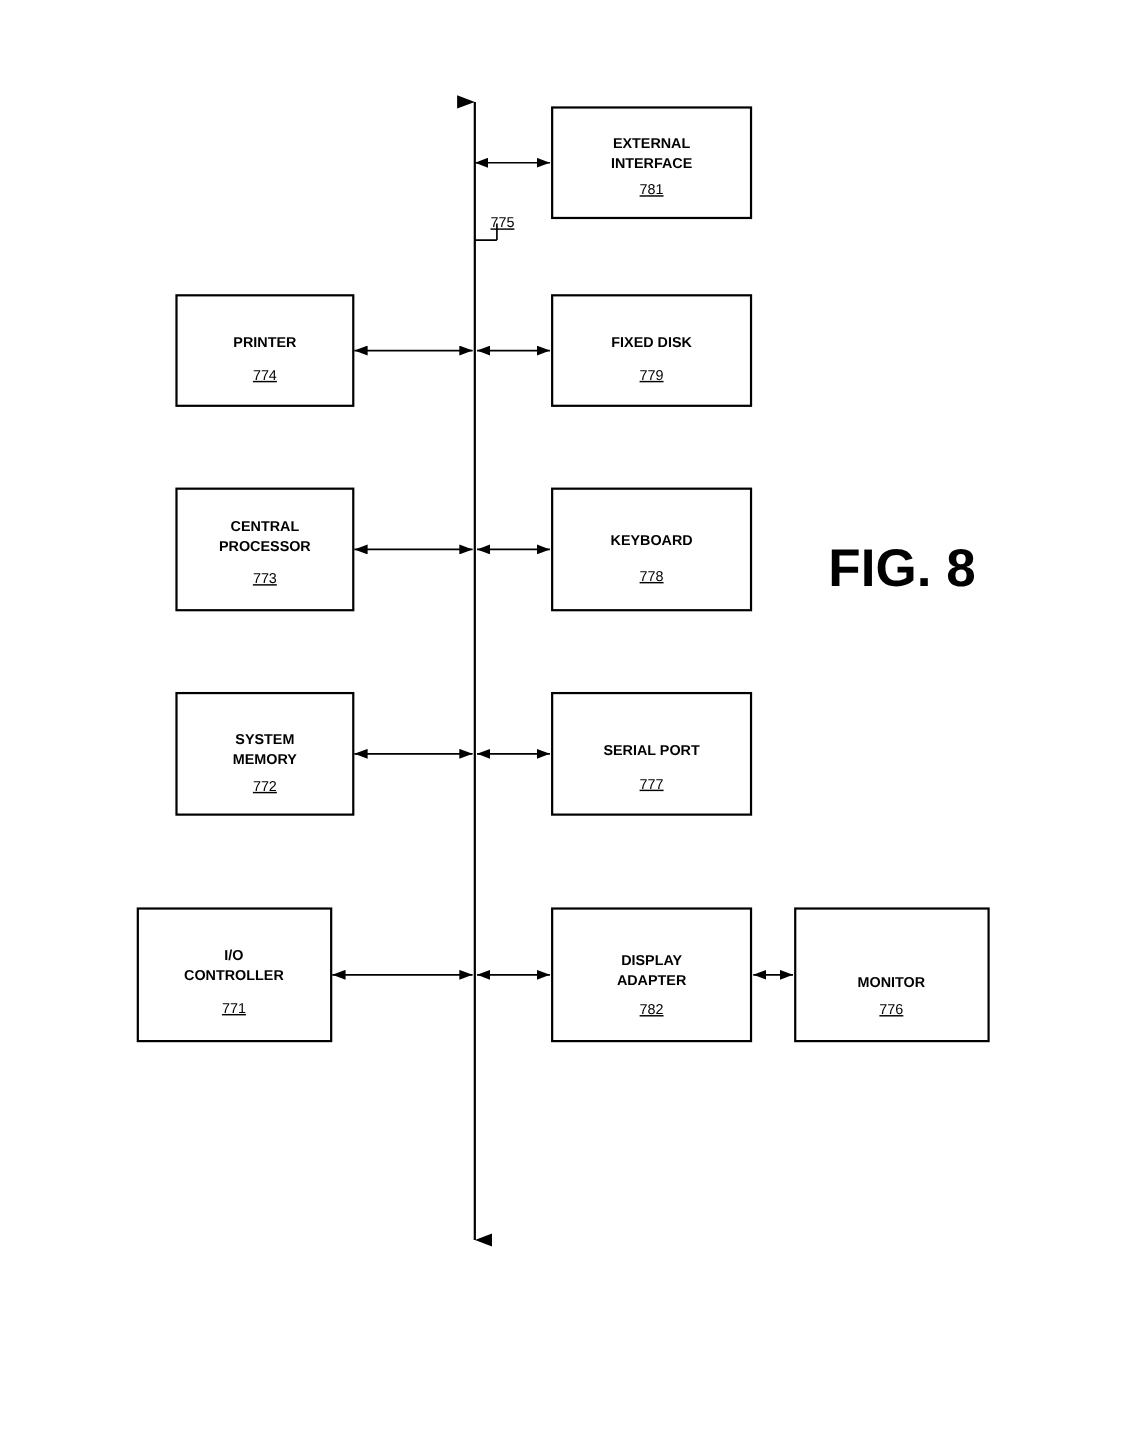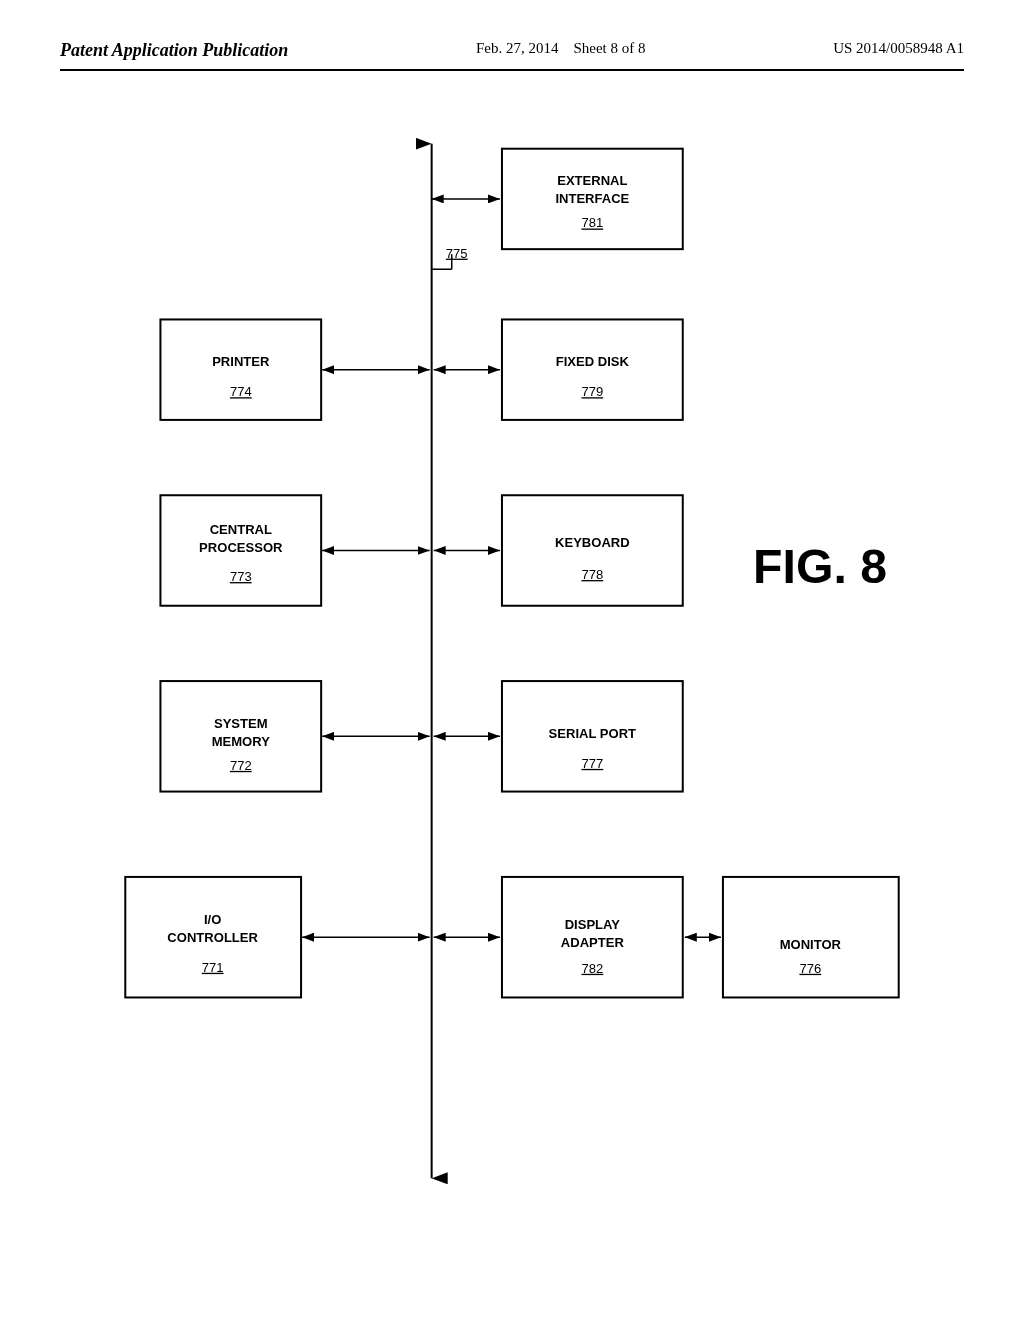--- a/index.html
+++ b/index.html
@@ -88,28 +88,20 @@
       font-size: 13px;
       text-anchor: middle;
       dominant-baseline: middle;
       text-decoration: underline;
     }
   </style>
 </head>
 <body>
 
 <div class="page">
-  <div class="header">
-    <div class="header-left">Patent Application Publication</div>
-    <div class="header-center">
-      <span>Feb. 27, 2014</span>&nbsp;&nbsp;&nbsp;
-      <span>Sheet 8 of 8</span>
-    </div>
-    <div class="header-right">US 2014/0058948 A1</div>
-  </div>
 
   <div class="diagram-container">
     <svg class="diagram" viewBox="0 0 900 1100">
 
       <defs>
         <marker id="arrowhead" markerWidth="8" markerHeight="6" refX="8" refY="3" orient="auto">
           <polygon points="0 0, 8 3, 0 6" fill="#000"></polygon>
         </marker>
         <marker id="arrowhead-left" markerWidth="8" markerHeight="6" refX="0" refY="3" orient="auto">
           <polygon points="8 0, 0 3, 8 6" fill="#000"></polygon>

